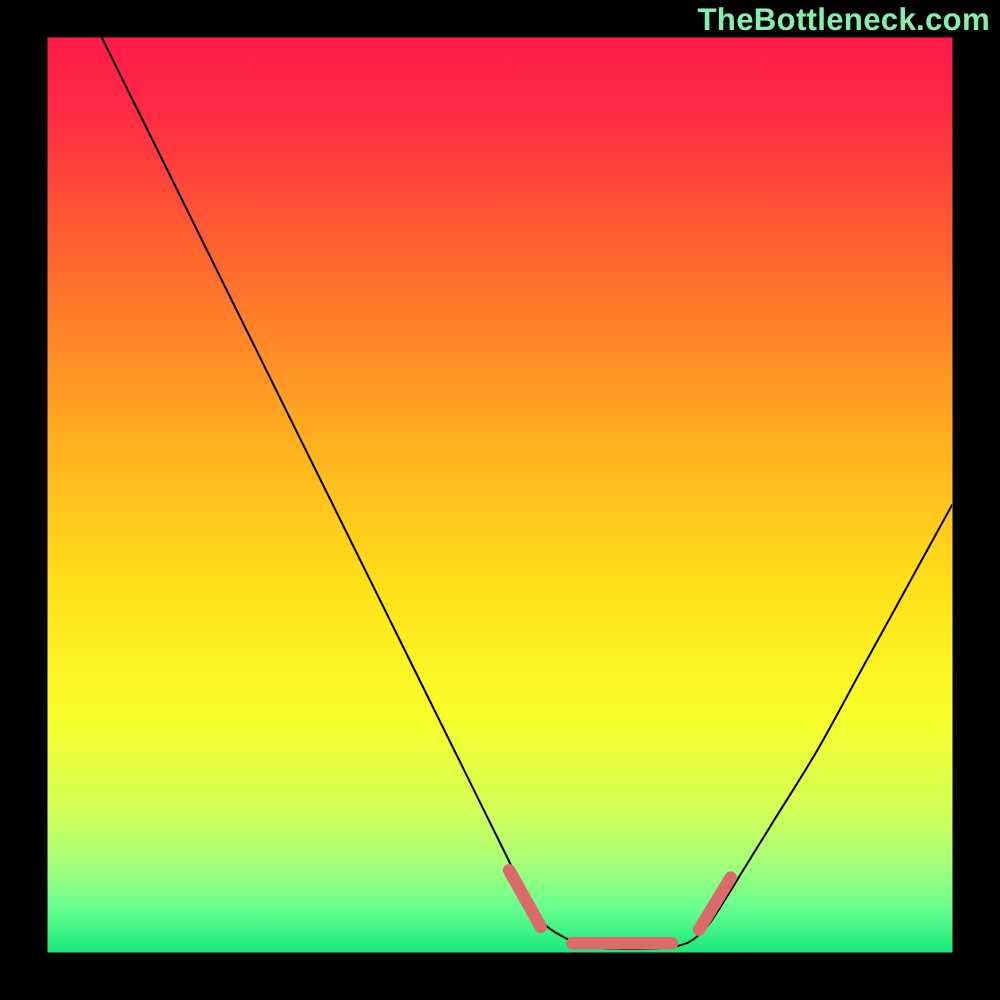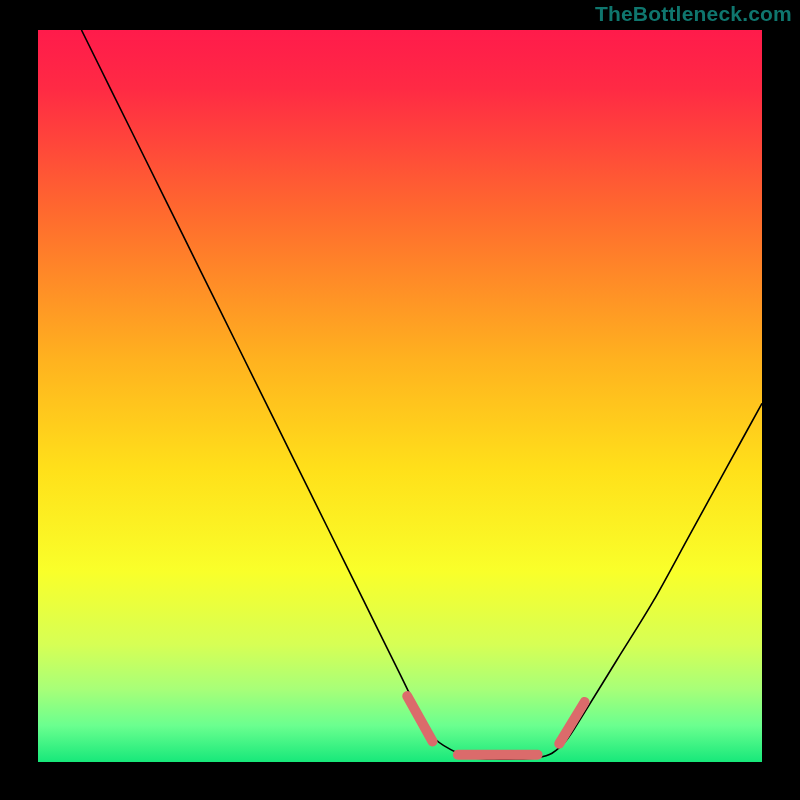--- a/index.html
+++ b/index.html
@@ -14,22 +14,22 @@
   .frame {
     position: relative;
     width: 800px;
     height: 800px;
     background: #000;
   }
   .watermark {
     position: absolute;
     top: 2px;
     right: 8px;
-    color: #0f766e;
-    font-size: 21px;
+    color: #86efac;
+    font-size: 25px;
     font-weight: 600;
     letter-spacing: 0.2px;
     z-index: 5;
   }
   svg.chart {
     position: absolute;
     left: 0;
     top: 0;
   }
 </style>

